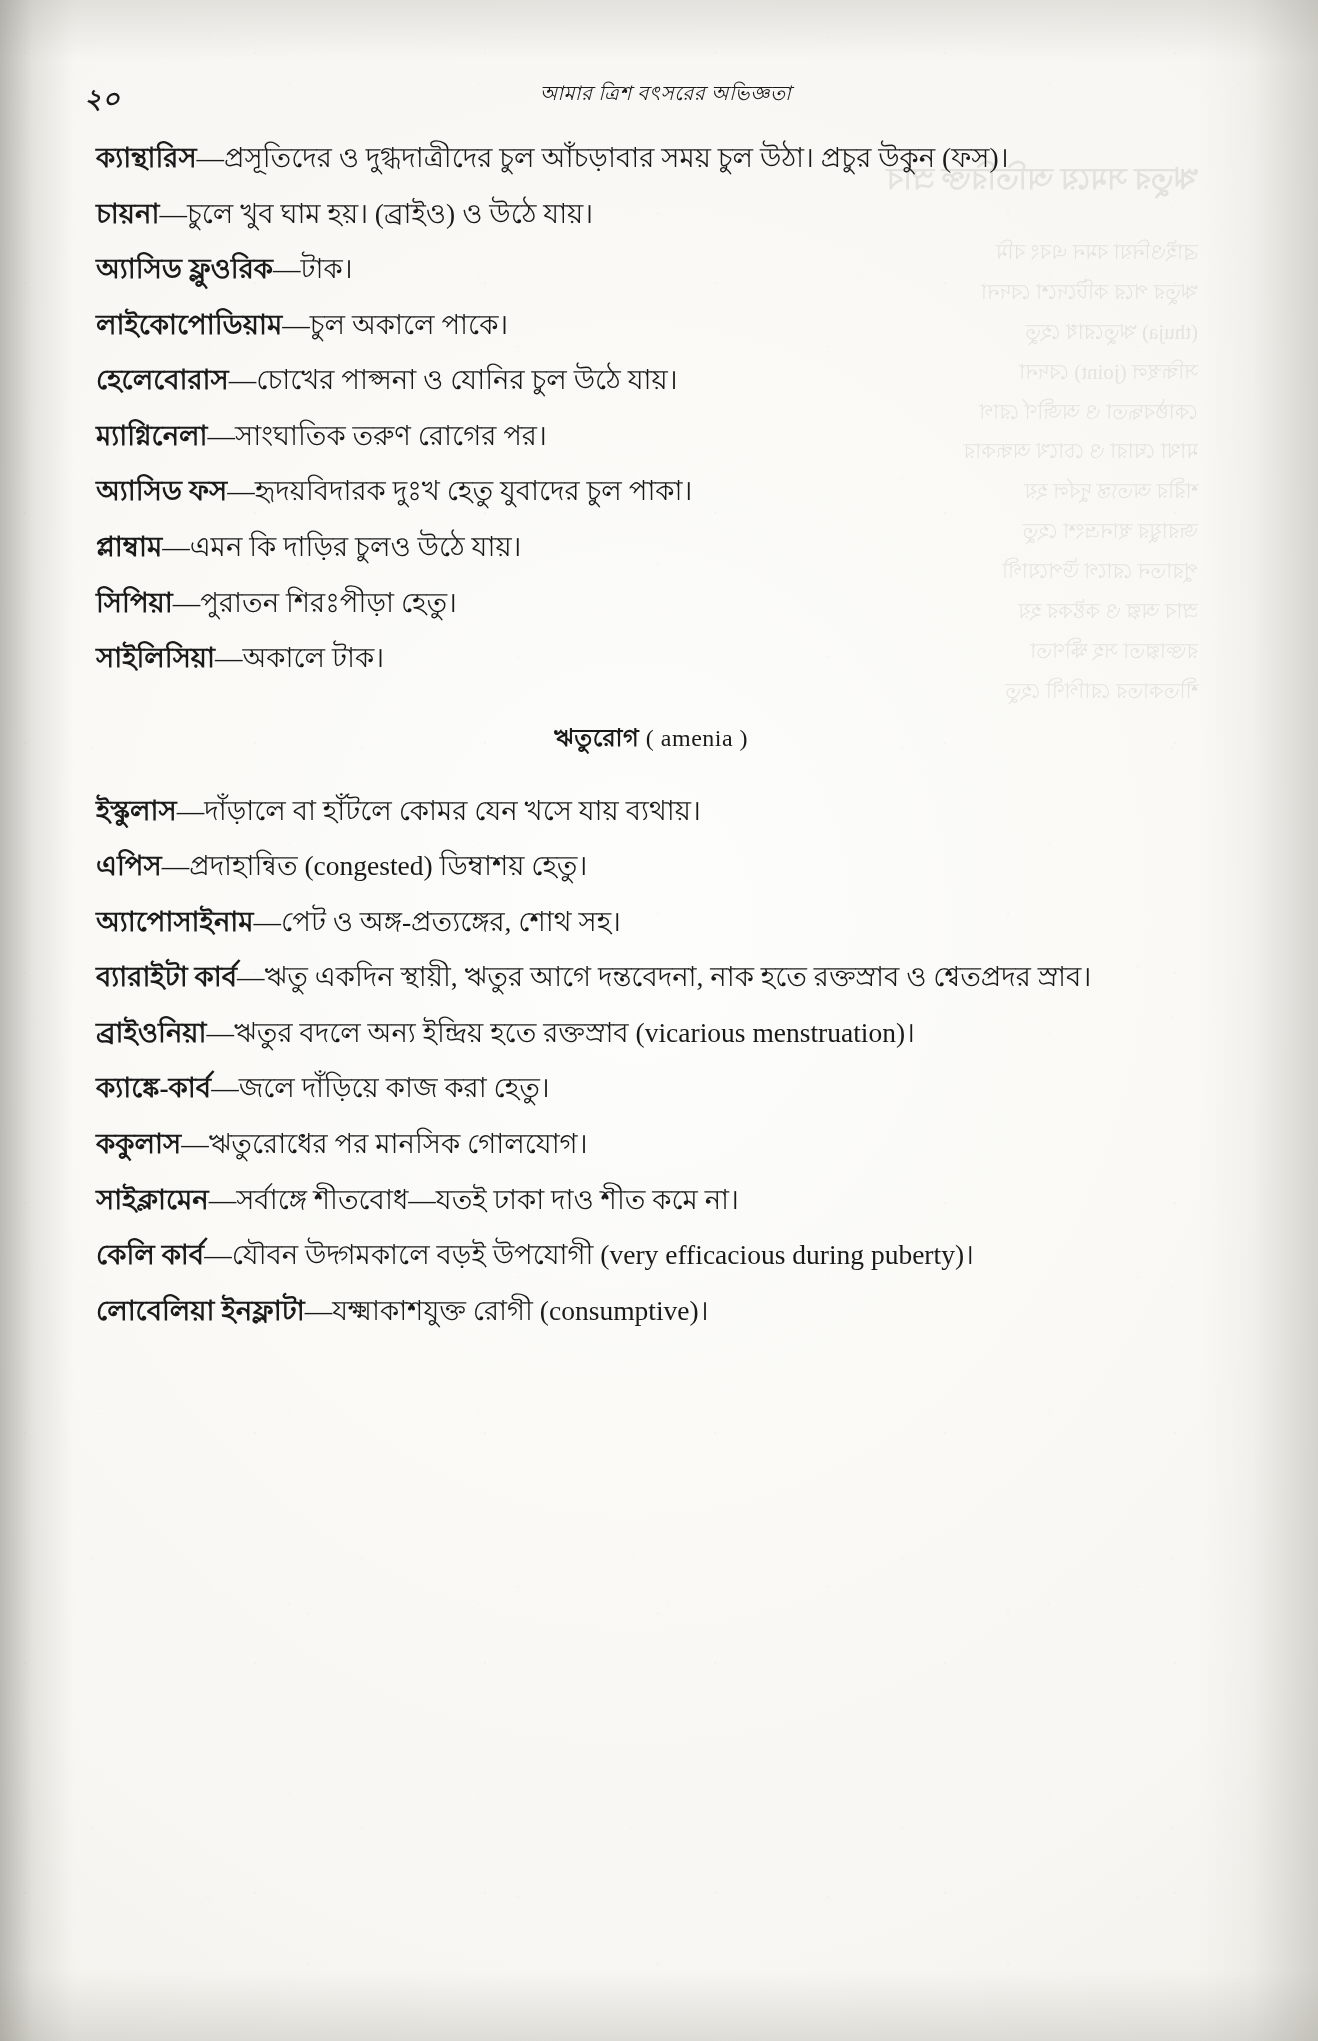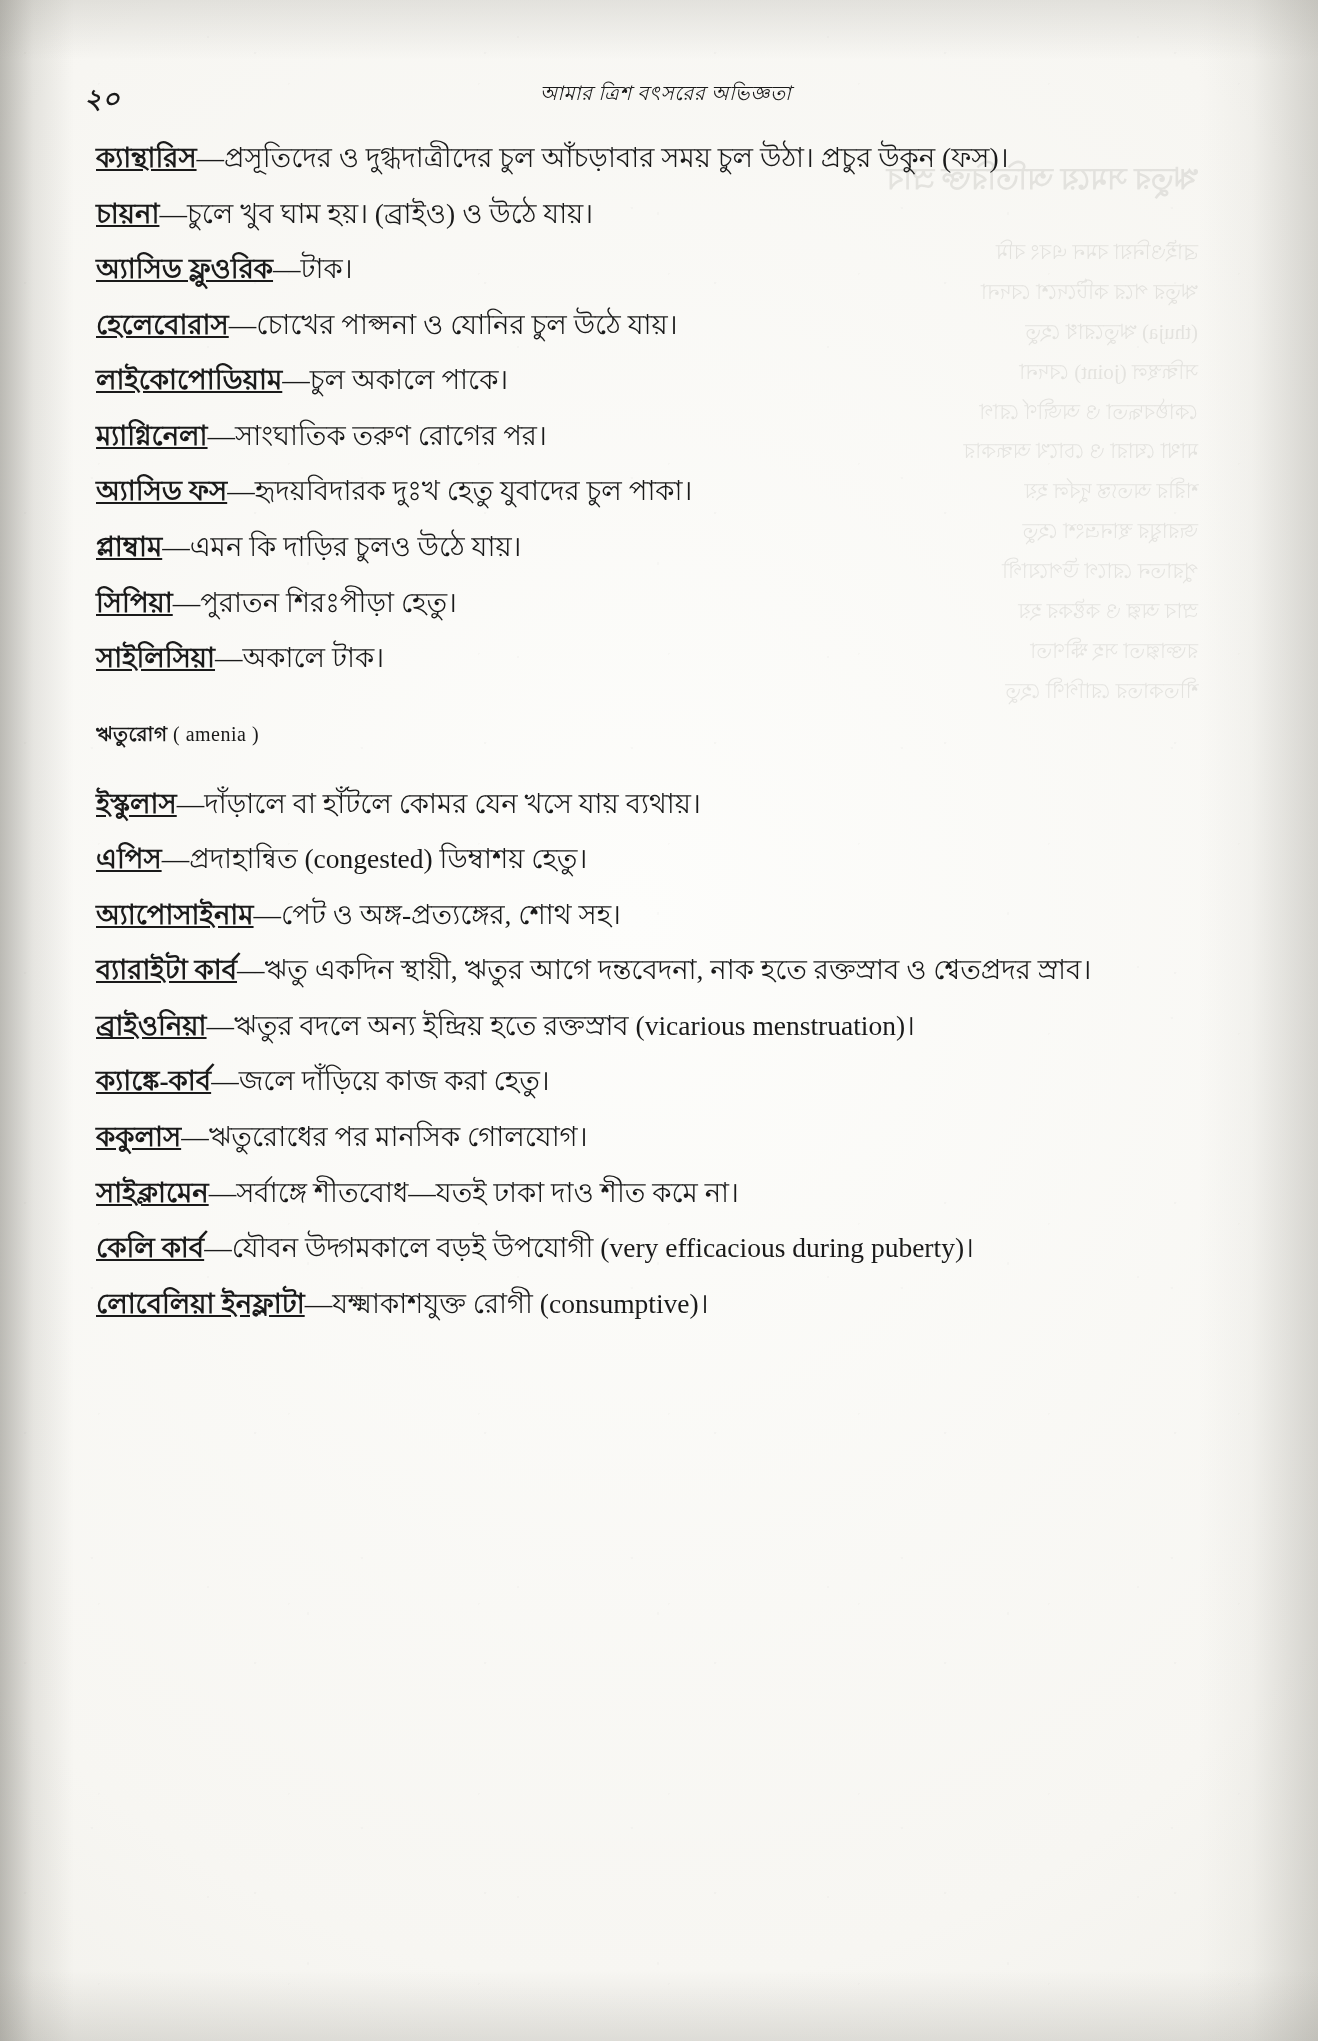--- a/index.html
+++ b/index.html
@@ -114,28 +114,28 @@
 
   .entry {
     font-size: 27.5px;
     line-height: 1.33;
     margin: 0 0 19px 0;
     text-indent: 0;
     padding-left: 62px;
   }
   .entry .hang {
     margin-left: -62px;
-    text-decoration: underline;
   }
   .remedy {
     font-weight: bold;
   }
 
   .section-heading {
-    font-size: 20px;
+    text-align: center;
+    font-size: 24px;
     font-weight: bold;
     margin: 42px 0 34px 0;
     letter-spacing: 0.5px;
   }
   .section-heading .latin-h {
     font-weight: normal;
   }
 
   .entry.justify {
     text-align: justify;
@@ -183,22 +183,22 @@
     <div class="running-head">
       <div class="folio">২০</div>
       <div class="head-title">আমার ত্রিশ বৎসরের অভিজ্ঞতা</div>
     </div>
 
     <div class="body-block">
 
       <p class="entry justify"><span class="hang remedy">ক্যান্থারিস</span><span>—প্রসূতিদের ও দুগ্ধদাত্রীদের চুল আঁচড়াবার সময় চুল উঠা। প্রচুর উকুন (ফস)।</span></p>
       <p class="entry"><span class="hang remedy">চায়না</span><span>—চুলে খুব ঘাম হয়। (ব্রাইও) ও উঠে যায়।</span></p>
       <p class="entry"><span class="hang remedy">অ্যাসিড ফ্লুওরিক</span><span>—টাক।</span></p>
+      <p class="entry"><span class="hang remedy">লাইকোপোডিয়াম</span><span>—চুল অকালে পাকে।</span></p>
       <p class="entry"><span class="hang remedy">হেলেবোরাস</span><span>—চোখের পাপ্সনা ও যোনির চুল উঠে যায়।</span></p>
-      <p class="entry"><span class="hang remedy">লাইকোপোডিয়াম</span><span>—চুল অকালে পাকে।</span></p>
       <p class="entry"><span class="hang remedy">ম্যাগ্নিনেলা</span><span>—সাংঘাতিক তরুণ রোগের পর।</span></p>
       <p class="entry"><span class="hang remedy">অ্যাসিড ফস</span><span>—হৃদয়বিদারক দুঃখ হেতু যুবাদের চুল পাকা।</span></p>
       <p class="entry"><span class="hang remedy">প্লাম্বাম</span><span>—এমন কি দাড়ির চুলও উঠে যায়।</span></p>
       <p class="entry"><span class="hang remedy">সিপিয়া</span><span>—পুরাতন শিরঃপীড়া হেতু।</span></p>
       <p class="entry"><span class="hang remedy">সাইলিসিয়া</span><span>—অকালে টাক।</span></p>
 
       <h2 class="section-heading"><span>ঋতুরোগ</span> <span class="latin-h">( amenia )</span></h2>
 
       <p class="entry"><span class="hang remedy">ইস্কুলাস</span><span>—দাঁড়ালে বা হাঁটলে কোমর যেন খসে যায় ব্যথায়।</span></p>
       <p class="entry"><span class="hang remedy">এপিস</span><span>—প্রদাহান্বিত (congested) ডিম্বাশয় হেতু।</span></p>

